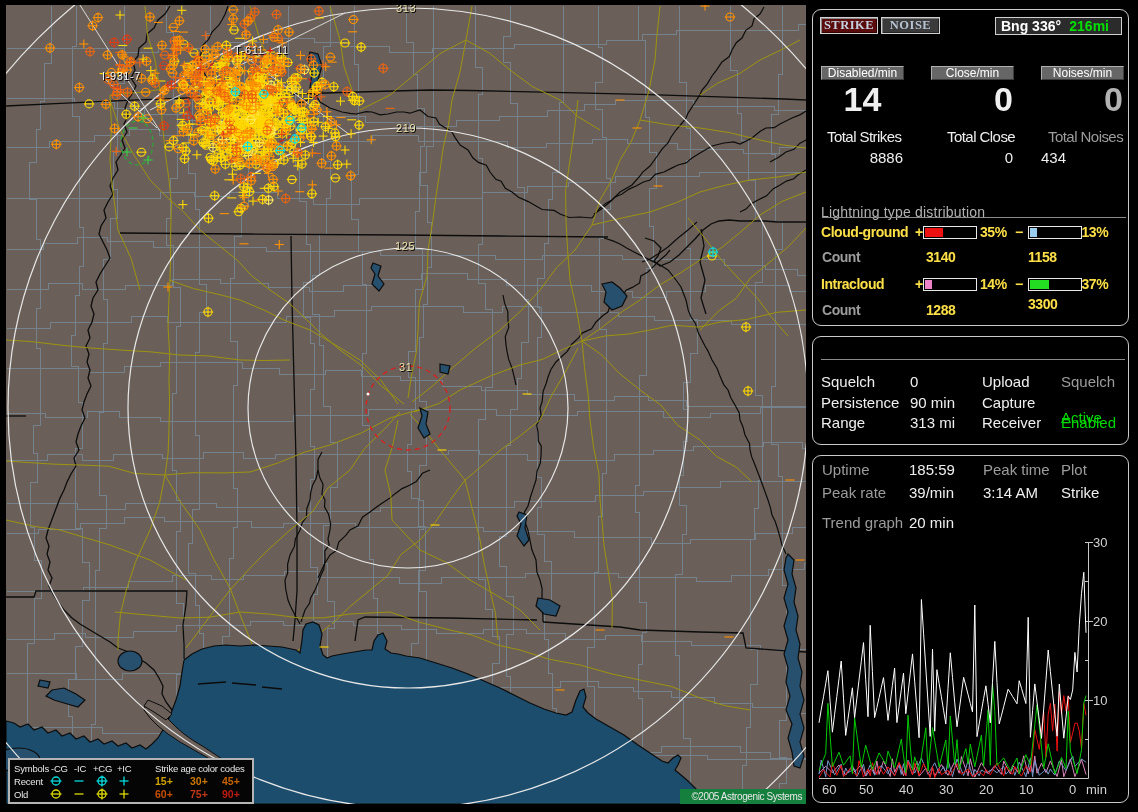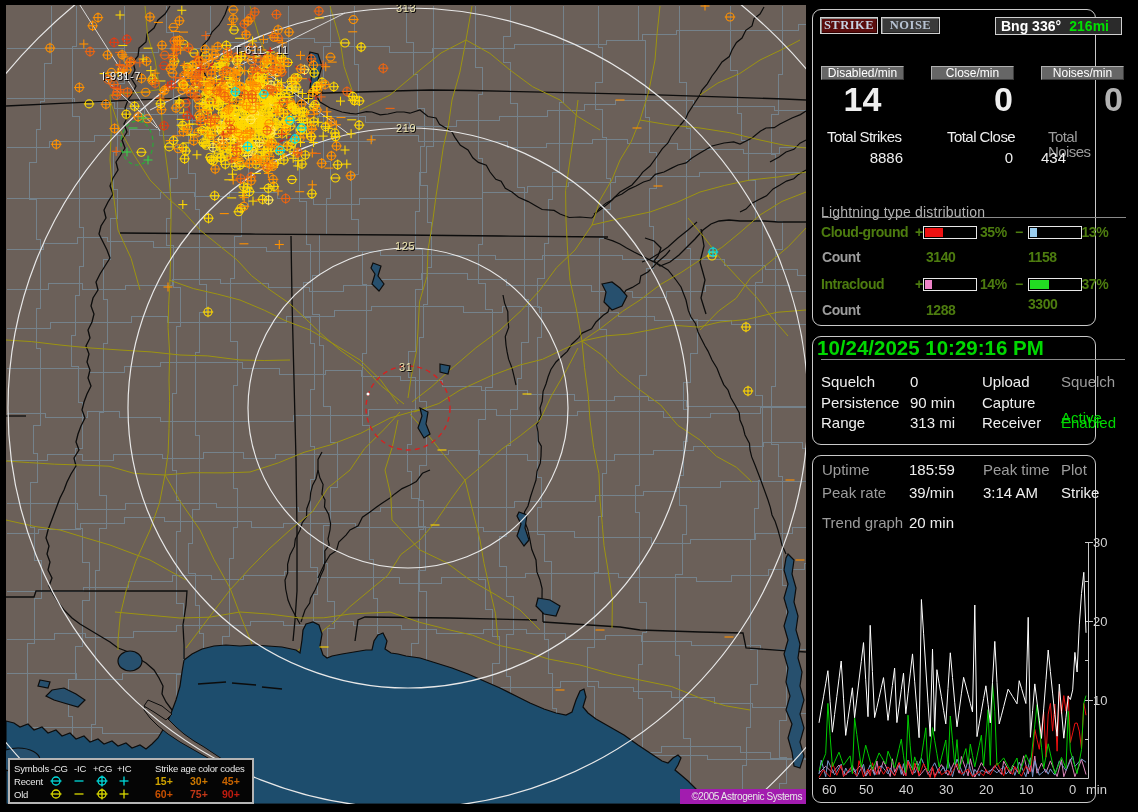--- a/index.html
+++ b/index.html
@@ -1,30 +1,30 @@
 <!DOCTYPE html>
 <html><head><meta charset="utf-8">
 <style>
 * { margin:0; padding:0; box-sizing:border-box; }
 html,body { width:1138px; height:812px; background:#000; overflow:hidden;
   font-family:"Liberation Sans", sans-serif; }
 .abs { position:absolute; }
-.panel { position:absolute; left:812px; width:284px; background:#000;
+.panel { position:absolute; left:812px; width:317px; background:#000;
   border:1px solid #c9c9c9; border-radius:9px; }
 .gray { color:#9c9c9c; }
 .white { color:#efefef; }
 .green { color:#00d800; }
 .btnlbl { position:absolute; height:14px; width:83px; background:#666;
   border:1px solid #b0b0b0; border-right-color:#3c3c3c; border-bottom-color:#3c3c3c;
   color:#fff; font-size:12px; line-height:12px; text-align:center; }
 .bignum { position:absolute; font-size:34px; font-weight:bold; line-height:34px; }
 .t15 { font-size:15px; line-height:15px; position:absolute; } .tls { letter-spacing:-0.55px; }
 .bar { position:absolute; width:54px; height:13px; border:1px solid #e8e8e8; background:#000; }
 .bar i { position:absolute; left:1px; top:1px; bottom:1px; display:block; }
-.b14 { position:absolute; font-size:14px; font-weight:bold; line-height:14px; color:#4d7c0f; letter-spacing:-0.45px; }
+.b14 { position:absolute; font-size:14px; font-weight:bold; line-height:14px; color:#fde047; letter-spacing:-0.45px; }
 svg text { font-family:"Liberation Sans", sans-serif; }
 </style></head>
 <body>
 
 <svg class="abs" style="left:6px;top:5px" width="800" height="799" viewBox="6 5 800 799">
 
 <defs>
 <g id="cp">
         <circle r="4" fill="none"></circle>
         <line x1="-5.2" y1="0" x2="5.2" y2="0"></line>
@@ -1251,21 +1251,21 @@
       <text x="102" y="80" fill="#f2f2f2">I-931-7</text>
 <text x="235" y="55" fill="#000">T-611</text>
       <text x="234" y="54" fill="#f2f2f2">T-611</text>
 <text x="267" y="54" fill="#e01818" font-weight="bold">+</text>
 <text x="277" y="55" fill="#000">11</text>
       <text x="276" y="54" fill="#f2f2f2">11</text>
 </g>
 
 </svg>
 
-<div class="abs" style="left:680px;top:789px;width:126px;height:15px;background:#a21caf;color:#e8e8e8;font-size:10px;letter-spacing:-0.4px;line-height:15px;text-align:right;padding-right:4px">©2005 Astrogenic Systems</div>
+<div class="abs" style="left:680px;top:789px;width:126px;height:15px;background:#15803d;color:#e8e8e8;font-size:10px;letter-spacing:-0.4px;line-height:15px;text-align:right;padding-right:4px">©2005 Astrogenic Systems</div>
 
 <div class="abs" style="left:8px;top:758px;width:246px;height:46px;background:#050505;border:2px solid #b4b4b4;">
 <svg width="242" height="42" style="position:absolute;left:0;top:0">
 <g font-size="9.5" letter-spacing="-0.2" fill="#e8e8e8">
 <text x="4" y="12">Symbols</text>
         <text x="41" y="12">-CG</text>
         <text x="64" y="12">-IC</text>
         <text x="83" y="12">+CG</text>
         <text x="107" y="12">+IC</text>
 <text x="145" y="12">Strike age color codes</text>
@@ -1360,21 +1360,20 @@
   <div class="bar" style="left:215px;top:267.5px">
       <i style="width:19px;background:#22dd22"></i>
     </div>
   <div class="b14" style="left:268.5px;top:267px">37%</div>
   <div class="b14" style="left:9px;top:293px;color:#9c9c9c">Count</div>
   <div class="b14" style="left:113px;top:293px">1288</div>
   <div class="b14" style="left:215px;top:287px">3300</div>
 </div>
 
 <div class="panel" style="top:336px;height:109px;">
-  <div class="abs green" style="left:4px;top:1px;font-size:20.5px;line-height:19.5px;font-weight:bold">10/24/2025 10:29:16 PM</div>
   <div class="abs" style="left:8px;top:21.5px;width:304px;height:1px;background:#8a8a8a"></div>
   <div class="t15 white" style="left:8px;top:37px">Squelch</div>
     <div class="t15 white" style="left:97px;top:37px">0</div>
   <div class="t15 white" style="left:169px;top:37px">Upload</div>
     <div class="t15 gray" style="left:248px;top:37px">Squelch</div>
   <div class="t15 white" style="left:8px;top:57.5px">Persistence</div>
     <div class="t15 white" style="left:97px;top:57.5px">90 min</div>
   <div class="t15 white" style="left:169px;top:57.5px">Capture</div>
     <div class="t15 green" style="left:248px;top:73px">Active</div>
   <div class="t15 white" style="left:8px;top:78px">Range</div>

